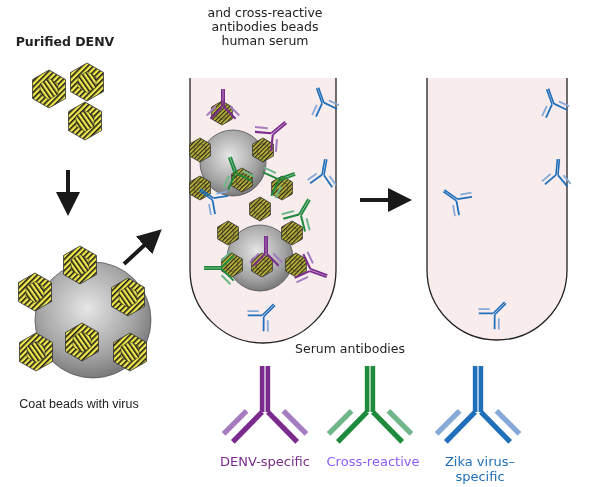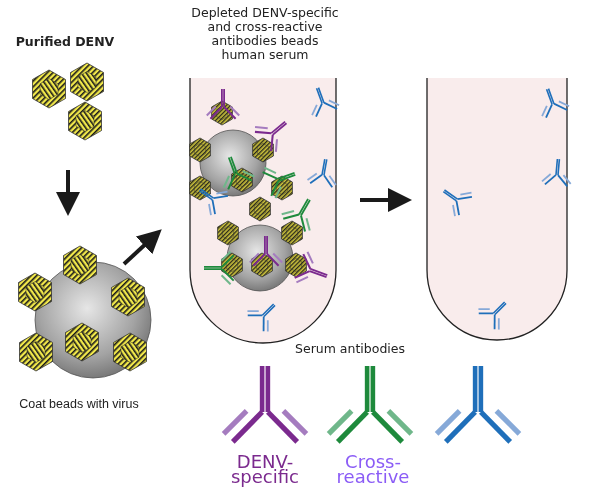--- a/index.html
+++ b/index.html
@@ -1,21 +1,21 @@
 <!DOCTYPE html>
 <html><head>
 <meta charset="utf-8">
 <style>
   html, body { margin:0; padding:0; background:#ffffff; }
   body { width:600px; height:487px; position:relative; overflow:hidden;
          font-family:"DejaVu Sans","Liberation Sans",sans-serif; }
   svg { position:absolute; left:0; top:0; }
   .lbl { position:absolute; text-align:center; color:#222; font-size:12.5px; line-height:14px; }
   .lbl-arial { font-family:"Liberation Sans",sans-serif; font-size:12.5px; }
-  .legend-lbl { position:absolute; text-align:center; font-size:18px; line-height:15px; }
+  .legend-lbl { position:absolute; text-align:center; font-size:13px; line-height:15px; }
 </style>
 </head>
 <body>
 
 <svg id="scene" width="600" height="487" viewBox="0 0 600 487">
   <defs>
     <radialGradient id="beadGrad" cx="45%" cy="40%" r="60%">
       <stop offset="0%" stop-color="#e6e6e6"></stop>
       <stop offset="70%" stop-color="#a3a3a3"></stop>
       <stop offset="100%" stop-color="#7a7a7a"></stop>
@@ -284,27 +284,28 @@
         <line x1="-12" y1="3" x2="-32" y2="23" stroke="#86a9d8" stroke-width="4.5" transform="translate(-4,-4)"></line>
         <line x1="12" y1="3" x2="32" y2="23" stroke="#86a9d8" stroke-width="4.5" transform="translate(4,-4)"></line>
       </g>
     </g>
 </svg>
 
 <div class="lbl" style="left:5px;top:35px;width:120px;font-weight:bold;">Purified DENV</div>
 <div class="lbl lbl-arial" style="left:4px;top:397px;width:150px;">Coat beads with virus</div>
 
 <div class="lbl" style="left:180px;top:6px;width:170px;">
-  <div>Depleted DENV-specific</div>
   <div>and cross-reactive</div>
   <div>antibodies beads</div>
   <div>human serum</div>
 </div>
 
 <div class="lbl" style="left:420px;top:35px;width:160px;">
 </div>
 
 <div class="lbl" style="left:270px;top:342px;width:160px;">Serum antibodies</div>
 
 <div class="legend-lbl" style="left:215px;top:454px;width:100px;color:#7b2a8e;">DENV-specific</div>
 <div class="legend-lbl" style="left:318px;top:454px;width:110px;color:#8b5cf6;">Cross-reactive</div>
 <div class="legend-lbl" style="left:440px;top:454px;width:80px;color:#1f6fba;">
+  <div>Zika virus–</div>
+  <div>specific</div>
 </div>
 
 </body></html>

